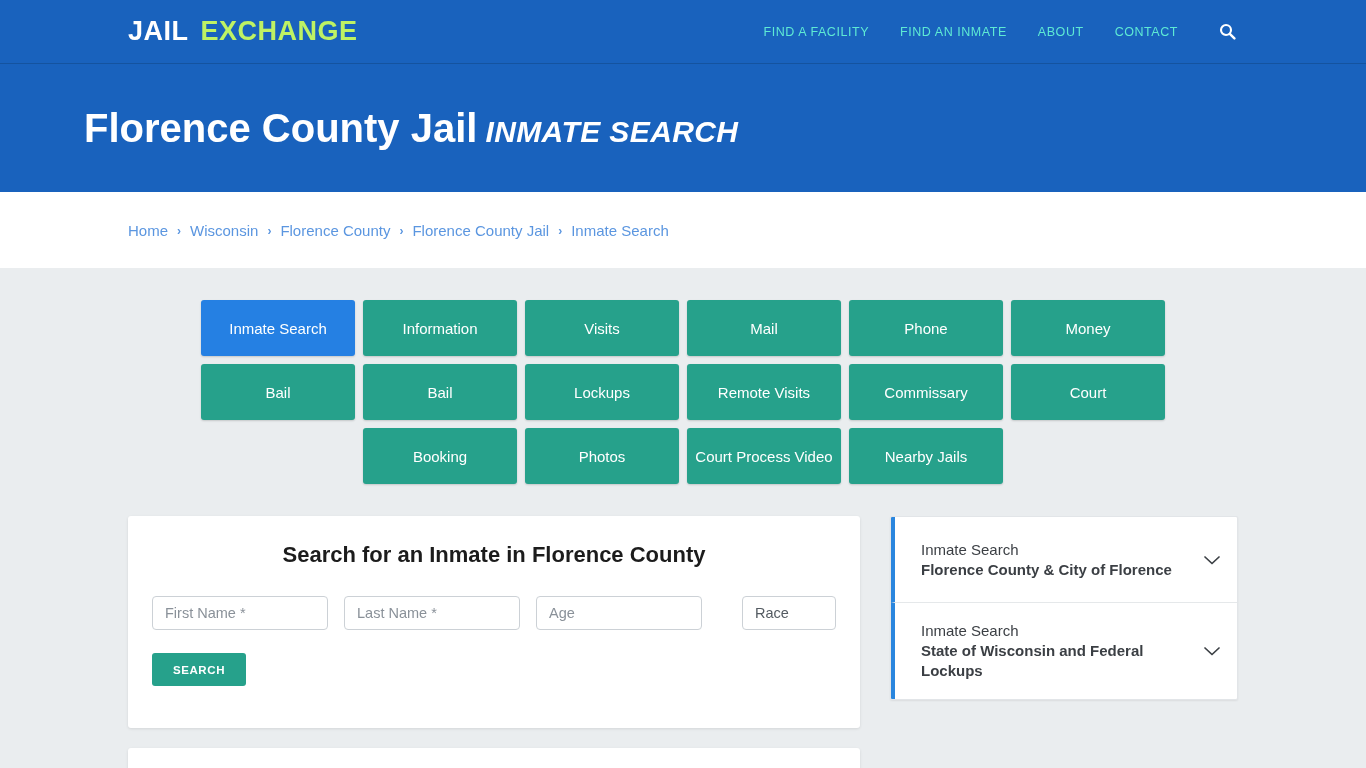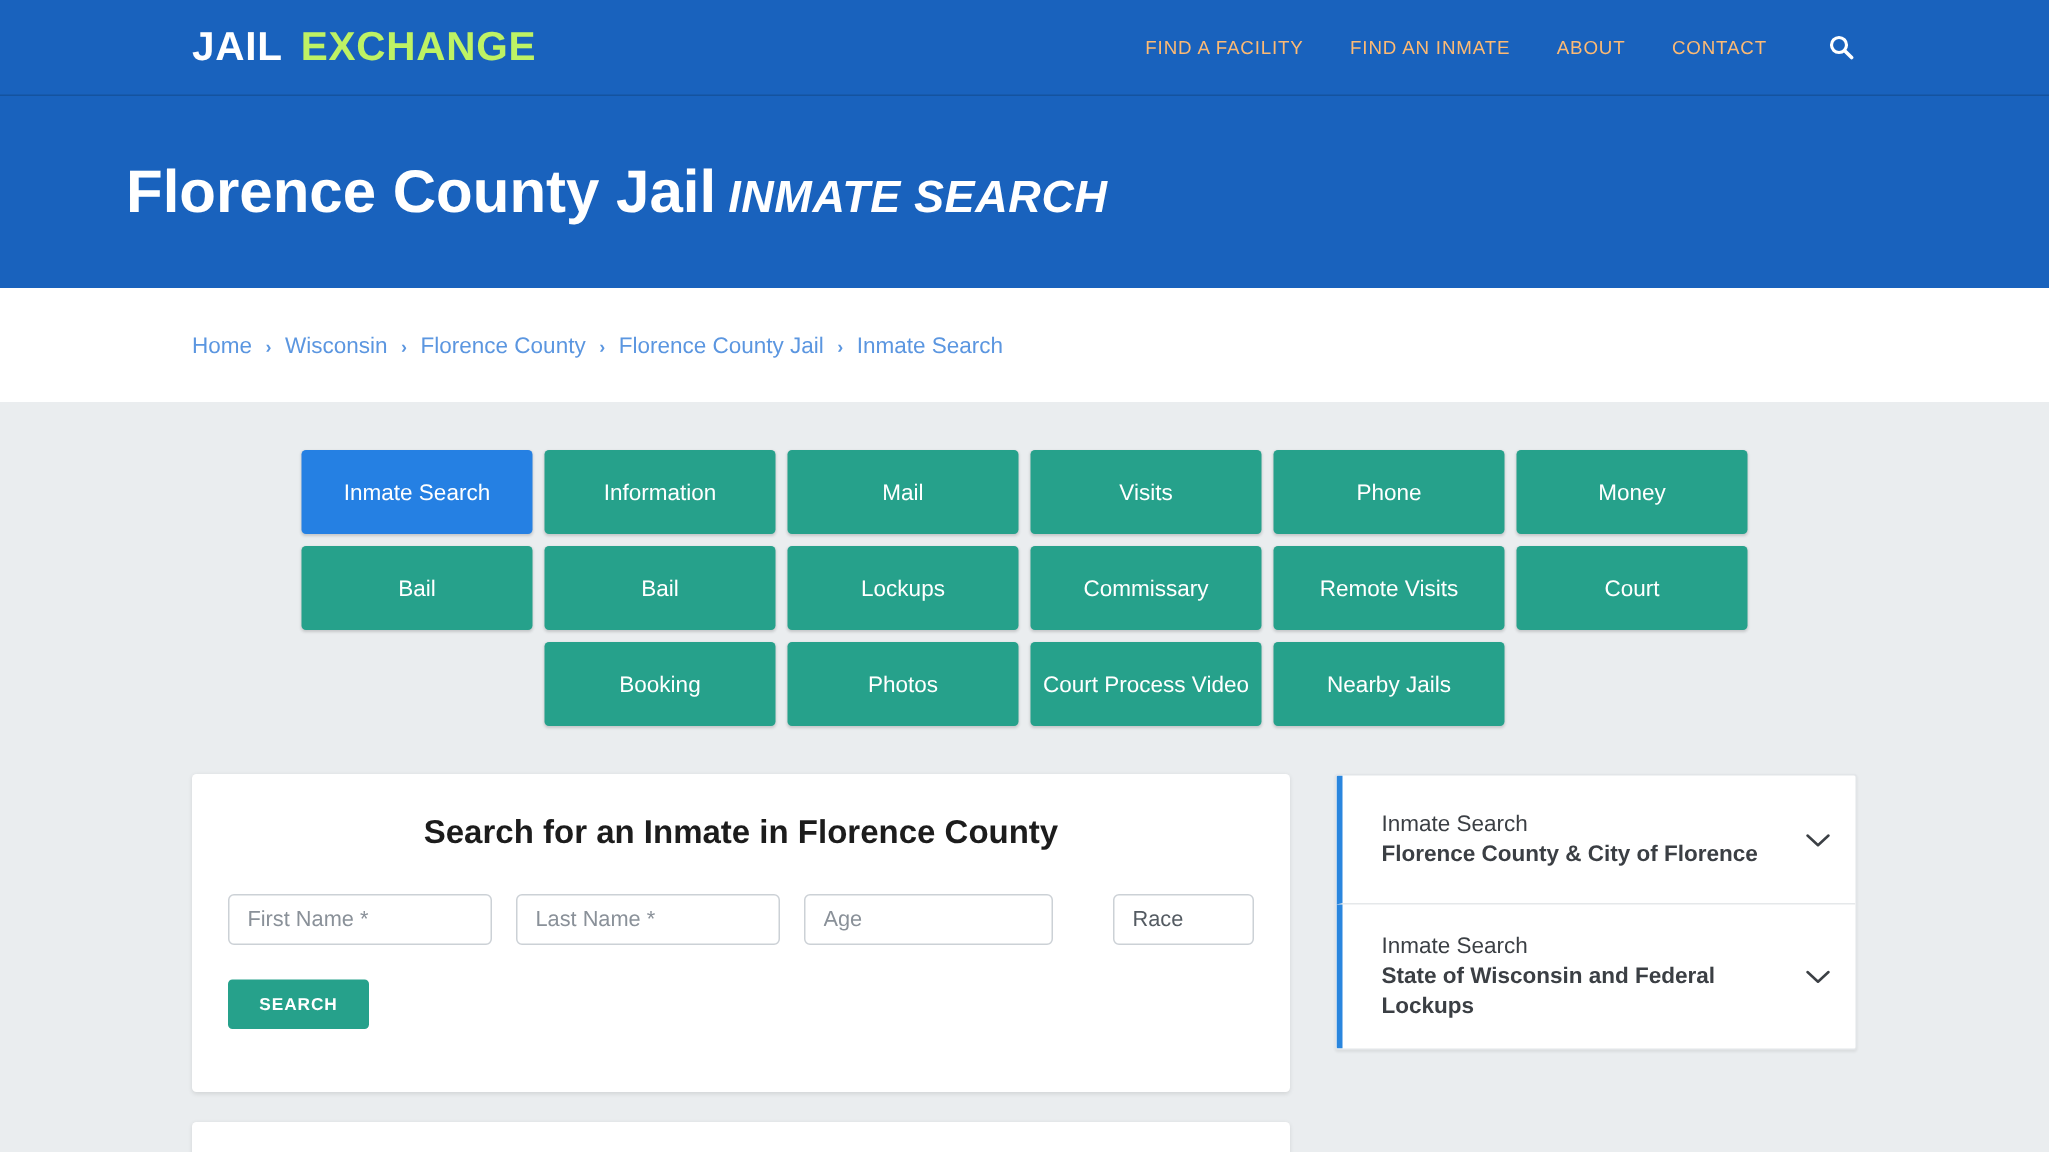--- a/index.html
+++ b/index.html
@@ -32,21 +32,21 @@
   .logo .exchange { color: #bef264; margin-left: 12px; }
 
   .nav-links {
     margin-left: auto;
     margin-right: 128px;
     display: flex;
     align-items: center;
     gap: 31px;
   }
   .nav-links a {
-    color: #fdba74;
+    color: #5eead4;
     font-size: 12.5px;
     letter-spacing: 0.55px;
     text-decoration: none;
     white-space: nowrap;
   }
   .nav-search-btn {
     display: inline-flex;
     align-items: center;
     justify-content: center;
     width: 22px;
@@ -282,29 +282,29 @@
     <span class="sep">›</span>
     <a href="#">Inmate Search</a>
   </nav>
 </div>
 
 <div class="page">
 
   <div class="tabs" id="tabs">
       <button class="tab active">Inmate Search</button>
       <button class="tab">Information</button>
+      <button class="tab">Visits</button>
       <button class="tab">Mail</button>
-      <button class="tab">Visits</button>
       <button class="tab">Phone</button>
       <button class="tab">Money</button>
       <button class="tab">Bail</button>
       <button class="tab">Bail</button>
       <button class="tab">Lockups</button>
+      <button class="tab">Remote Visits</button>
       <button class="tab">Commissary</button>
-      <button class="tab">Remote Visits</button>
       <button class="tab">Court</button>
       <button class="tab">Booking</button>
       <button class="tab">Photos</button>
       <button class="tab">Court Process Video</button>
       <button class="tab">Nearby Jails</button>
     </div>
 
   <div class="content">
 
     <div class="col-main">

